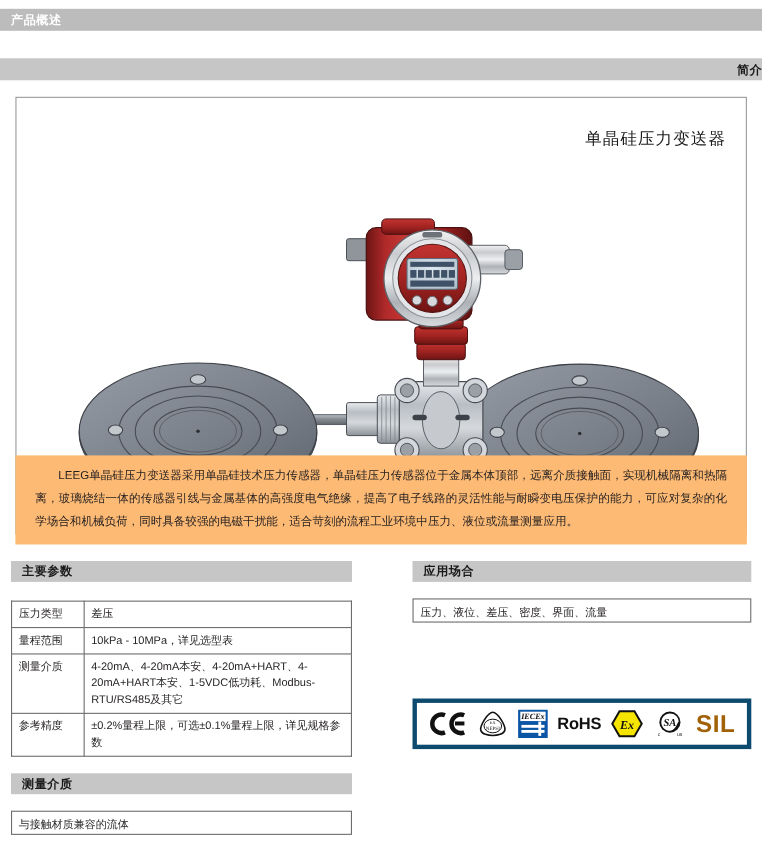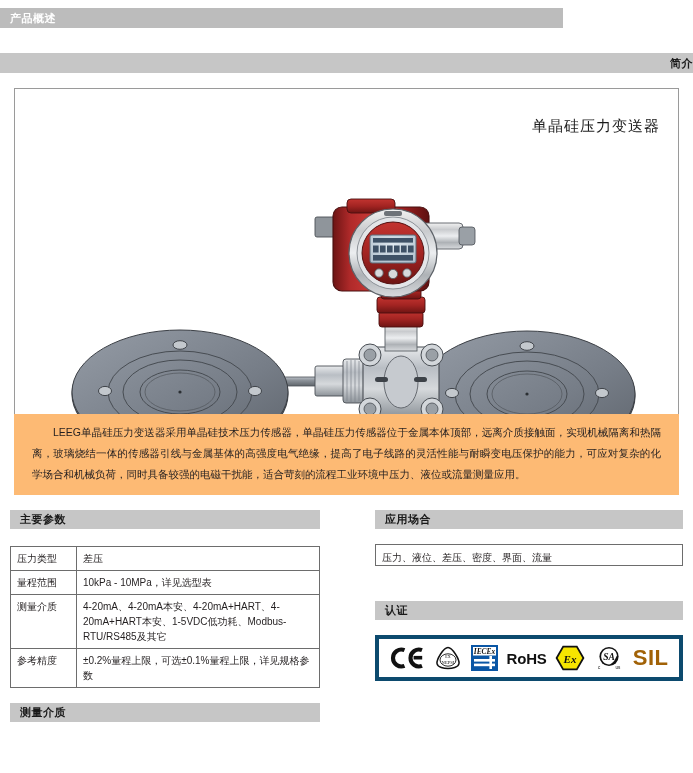--- a/index.html
+++ b/index.html
@@ -19,21 +19,21 @@
     display: flex;
     align-items: center;
     font-size: 11px;
     font-weight: bold;
     letter-spacing: .5px;
     padding-left: 10px;
   }
   .bar-dark { background: #bcbcbc; color: #ffffff; }
   .bar-light { background: #c6c6c6; color: #1a1a1a; }
 
-  #bar-product-overview { left: 0; top: 8px; width: 563px; height: 20px; text-align: center; }
+  #bar-product-overview { left: 0; top: 8px; width: 693px; height: 20px; text-align: center; }
   #bar-intro { left: 0; top: 53px; width: 693px; height: 20px; justify-content: flex-end; }
   #bar-main-params { left: 10px; top: 510px; width: 310px; height: 19px; }
   #bar-applications { left: 375px; top: 510px; width: 308px; height: 19px; }
   #bar-certifications { left: 375px; top: 601px; width: 308px; height: 19px; }
   #bar-medium { left: 10px; top: 703px; width: 310px; height: 19px; }
 
   
   #product-figure {
     position: absolute;
     left: 14px; top: 88px;
@@ -307,23 +307,20 @@
         <td class="v">±0.2%量程上限，可选±0.1%量程上限，详见规格参数</td>
       </tr>
     </tbody>
   </table>
 
   <div class="bar bar-light" id="bar-applications">
     <span>应用场合</span>
   </div>
   <div class="value-box" id="applications-box">压力、液位、差压、密度、界面、流量</div>
 
-  <div class="bar bar-light" id="bar-certifications">
-    <span>认证</span>
-  </div>
 
   <div id="cert-box">
 
     <div class="cert">
       <svg width="36" height="24" viewBox="0 0 36 24">
         <path d="M15.5 4.2 A8.4 8.4 0 1 0 15.5 19.8" fill="none" stroke="#111" stroke-width="4.1" stroke-linecap="butt"></path>
         <path d="M33 4.2 A8.4 8.4 0 1 0 33 19.8" fill="none" stroke="#111" stroke-width="4.1" stroke-linecap="butt"></path>
         <rect x="24.6" y="9.9" width="8.6" height="3.6" fill="#111"></rect>
       </svg>
     </div>
@@ -366,14 +363,15 @@
         <text x="21.4" y="24.4" font-size="4.6" fill="#111" font-family="'Liberation Sans',sans-serif">us</text>
       </svg>
     </div>
 
     <div class="cert sil-mark">SIL</div>
   </div>
 
   <div class="bar bar-light" id="bar-medium">
     <span>测量介质</span>
   </div>
+  <div class="value-box" id="medium-box">与接触材质兼容的流体</div>
 
 </div>
 
 </body></html>

